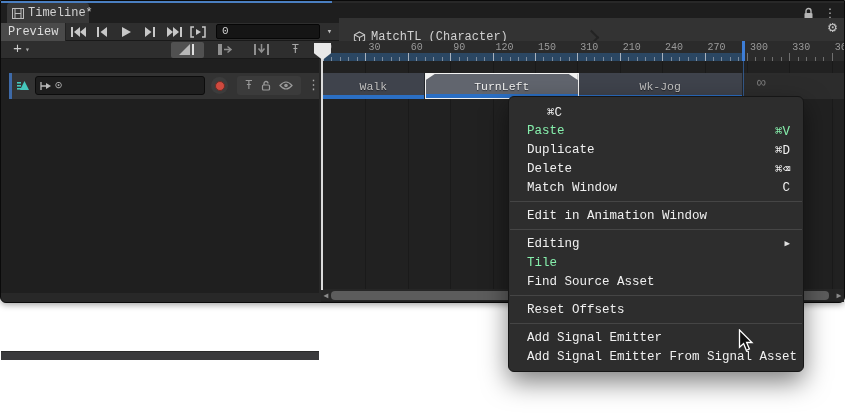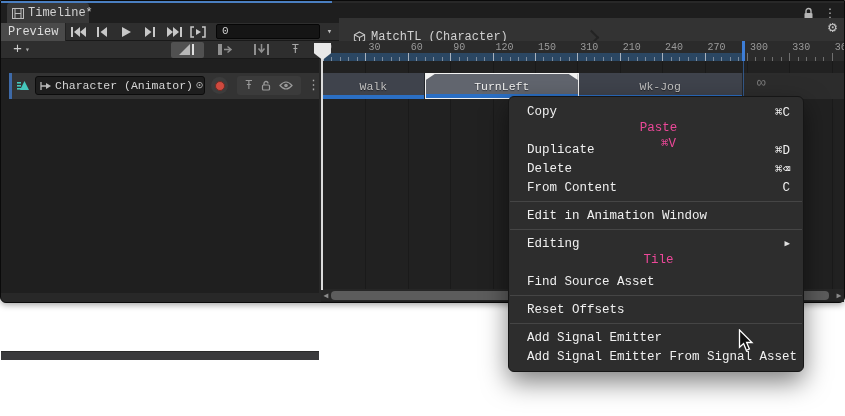--- a/index.html
+++ b/index.html
@@ -89,21 +89,21 @@
   #playhead-line{left:320px;top:58px;width:1.5px;height:231px;background:rgba(235,235,235,.92);z-index:5;}
 
   
   #menu{left:508px;top:96px;width:296px;background:#2d2d2d;border:1px solid #161616;border-radius:6px;
         box-shadow:0 10px 26px rgba(0,0,0,.5);padding:5px 0;box-sizing:border-box;z-index:10;}
   .menu-sep{height:1px;background:#454545;margin:4px 1px;}
   .menu-item{height:19px;display:flex;align-items:center;padding:0 13px 0 18px;
              color:#f0f0f0;font-size:12.5px;white-space:nowrap;}
   .menu-item .mi-label{flex:1;}
   .menu-item .mi-shortcut{color:#f0f0f0;margin-left:20px;}
-  .menu-item.disabled,.menu-item.disabled .mi-shortcut{color:#ec4899;flex-direction:column;}
+  .menu-item.disabled,.menu-item.disabled .mi-shortcut{color:#86efac;}
   .menu-item.highlighted{background:#757575;}
   .menu-item .mi-sub{font-size:9px;color:#e0e0e0;}
 
   
   #cursor{left:738px;top:329px;z-index:20;}
   svg{display:block;}
 </style>
 </head>
 <body>
 
@@ -234,21 +234,20 @@
               <rect x="2" y="11" width="4" height="1.6" class="trk-tri" fill="#45c8bc"></rect>
             </svg>
         </span>
         <div id="bind-field" class="abs">
           <span>
             <svg width="12" height="10" viewBox="0 0 12 10">
                 <path d="M1 1 V9 M1 5 H6" fill="none" stroke="#bbbbbb" stroke-width="1.3"></path>
                 <path d="M6 2 L11 5 L6 8 Z" fill="#bbbbbb"></path>
               </svg>
           </span>
-          <span id="track-label">Character (Animator)</span>
           <span id="target-icon">⊙</span>
         </div>
         <div id="record-btn" class="abs">
           <div id="record-dot"></div>
         </div>
         <div id="util-group" class="abs">
           <span style="font-size:12px;">Ŧ</span>
           <span>
             <svg width="10" height="11" viewBox="0 0 10 11">
                 <path d="M3 5 V3.5 a2 2 0 0 1 4 0" fill="none" stroke="#9a9a9a" stroke-width="1.3"></path>
@@ -387,37 +386,36 @@
         <div id="hthumb"></div>
       </div>
     </div>
 
     <div id="playhead-marker" class="abs"></div>
     <div id="playhead-line" class="abs"></div>
   </div>
 
   <div id="menu" class="abs">
       <div class="menu-item">
-        <span class="mi-label">Copy</span>
         <span class="mi-shortcut">⌘C</span>
       </div>
       <div class="menu-item disabled">
         <span class="mi-label">Paste</span>
         <span class="mi-shortcut">⌘V</span>
       </div>
       <div class="menu-item">
         <span class="mi-label">Duplicate</span>
         <span class="mi-shortcut">⌘D</span>
       </div>
       <div class="menu-item">
         <span class="mi-label">Delete</span>
         <span class="mi-shortcut">⌘⌫</span>
       </div>
       <div class="menu-item">
-        <span class="mi-label">From Content</span>
+        <span class="mi-label">Match Window</span>
         <span class="mi-shortcut">C</span>
       </div>
       <div class="menu-sep"></div>
       <div class="menu-item">
         <span class="mi-label">Edit in Animation Window</span>
       </div>
       <div class="menu-sep"></div>
       <div class="menu-item">
         <span class="mi-label">Editing</span>
         <span class="mi-sub">▶</span>

